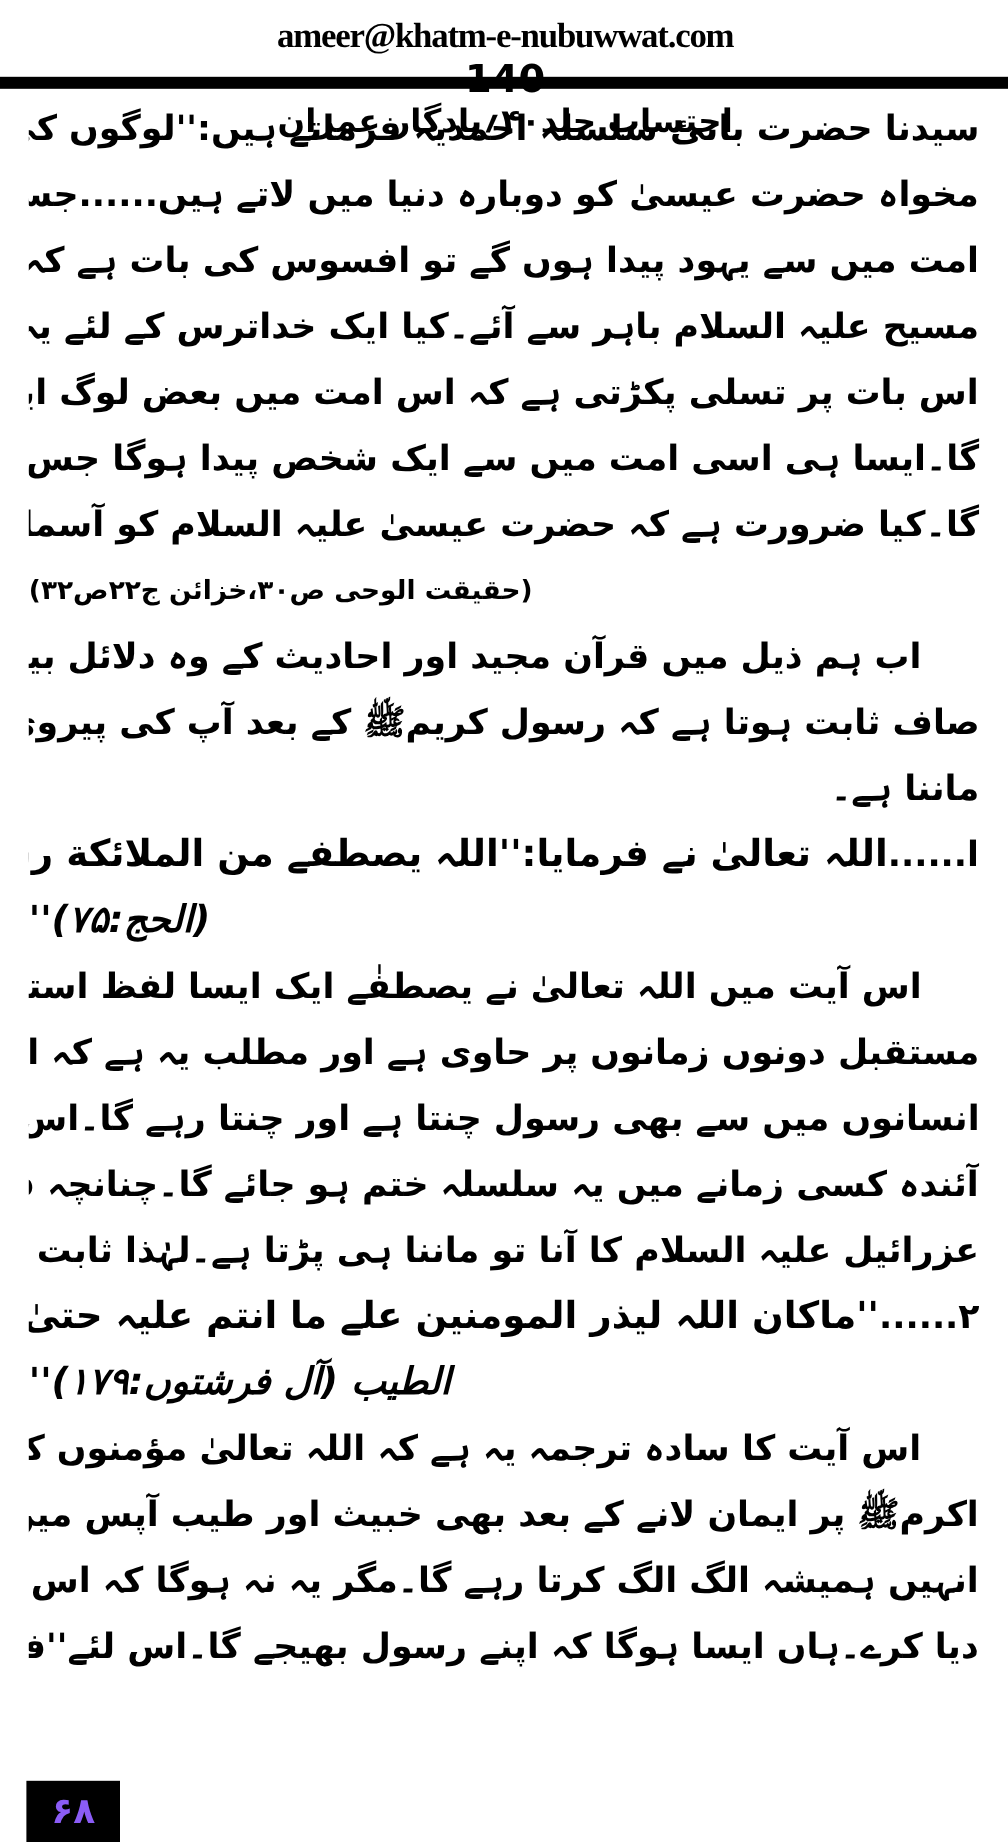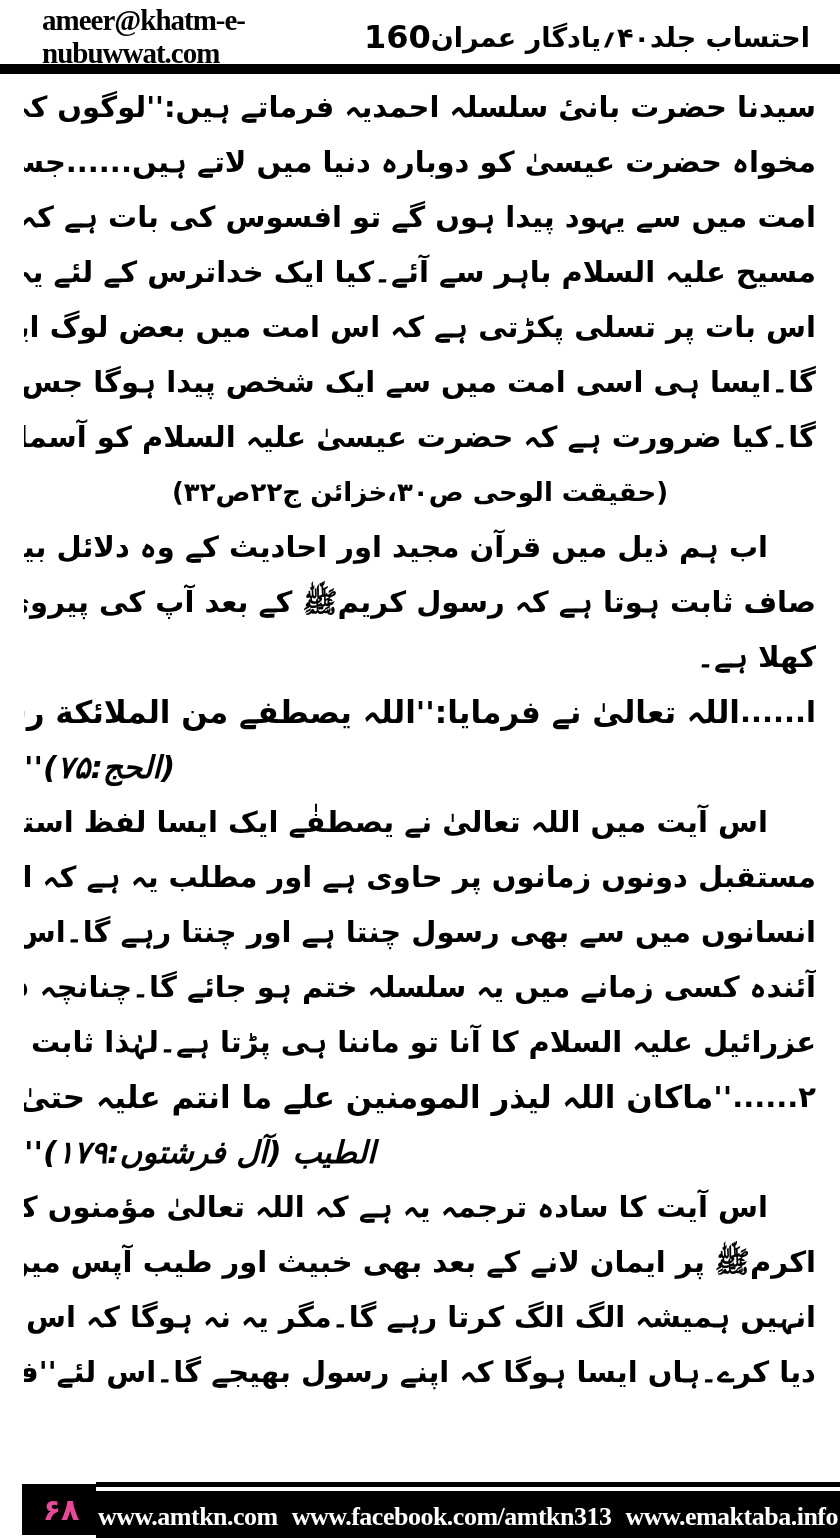--- a/index.html
+++ b/index.html
@@ -4,21 +4,21 @@
 <style>
   html,body{margin:0;padding:0;background:#777;}
   .page{
     width:840px;height:1540px;background:#ffffff;position:relative;
     margin:0 auto;overflow:hidden;color:#000;
     font-family:"DejaVu Sans",sans-serif;
   }
   
   .header{
     display:flex;justify-content:flex-start;align-items:center;
-    padding:14px 30px 4px 42px;height:46px;
+    padding:14px 30px 4px 32px;height:46px;flex-direction:column;
   }
   .email{
     font-family:"Liberation Serif",serif;font-weight:bold;font-size:29px;
     letter-spacing:-1px;direction:ltr;
   }
   .pagenum{font-size:32px;font-weight:bold;direction:rtl;}
   .htitle{font-size:27px;font-weight:bold;direction:rtl;white-space:nowrap;}
   .rule{height:10px;background:#000;}
   
   .body{
@@ -26,65 +26,65 @@
   }
   .ln{
     height:55px;line-height:55px;font-weight:bold;font-size:29px;
     white-space:nowrap;overflow:hidden;text-align:right;
   }
   .ln.full{text-align:justify;text-align-last:justify;}
   .ln.indent{padding-right:48px;text-align:justify;text-align-last:justify;}
   .ln.left{text-align:left;font-style:italic;}
   .ln.right{text-align:right;}
   .ln.center{text-align:center;}
-  .ln.cite{font-size:26px;text-align:center;}
+  .ln.cite{font-size:22px;text-align:left;}
   .ln.item{display:flex;justify-content:space-between;align-items:center;}
   .ln.arabic, .item .content{font-size:31px;}
   .item .marker{font-size:29px;}
   
   .footer{position:absolute;left:0;right:0;bottom:0;height:62px;}
   .fnum{
     position:absolute;left:22px;bottom:5px;width:78px;height:51px;
-    background:#000;color:#ec4899;display:flex;align-items:center;justify-content:center;
+    background:#000;color:#8b5cf6;display:flex;align-items:center;justify-content:center;
     font-size:30px;font-weight:bold;direction:rtl;
   }
   .fbar{
     position:absolute;left:96px;right:0;bottom:2px;height:56px;
   }
   .fbar .dlines{height:14px;border-top:5px solid #000;border-bottom:5px solid #000;background:#fff;box-sizing:border-box;}
   .fbar .black{
     height:42px;background:#000;color:#fff;display:flex;align-items:center;justify-content:center;gap:14px;
     font-family:"Liberation Serif",serif;font-weight:bold;font-size:26px;letter-spacing:-0.5px;
   }
 </style>
 </head>
 <body>
 
 <div class="page">
 
   <div class="header">
     <span class="email">ameer@khatm-e-nubuwwat.com</span>
-    <span class="pagenum">160</span>
+    <span class="pagenum">140</span>
     <span class="htitle">احتساب جلد۴۰؍یادگار عمران</span>
   </div>
 
   <div class="rule"></div>
 
   <div class="body">
       <div class="ln full">سیدنا حضرت بانیٔ سلسلہ احمدیہ فرماتے ہیں:''لوگوں کی غلطی ثابت ہوتی ہے جوخواہ</div>
       <div class="ln full">مخواہ حضرت عیسیٰ کو دوبارہ دنیا میں لاتے ہیں......جس حالت میں حدیثوں سے ثابت ہے کہ اسی</div>
       <div class="ln full">امت میں سے یہود پیدا ہوں گے تو افسوس کی بات ہے کہ یہود تو پیدا ہوں اس امت میں سے اور</div>
       <div class="ln full">مسیح علیہ السلام باہر سے آئے۔کیا ایک خداترس کے لئے یہ مشکل بات ہے کہ جیسا کہ اس کی عقل</div>
       <div class="ln full">اس بات پر تسلی پکڑتی ہے کہ اس امت میں بعض لوگ ایسے پیدا ہوں گے جن کا نام یہود رکھا جائے</div>
       <div class="ln full">گا۔ایسا ہی اسی امت میں سے ایک شخص پیدا ہوگا جس کا نام عیسیٰ علیہ السلام اور مسیح موعود رکھا جائے</div>
       <div class="ln center">گا۔کیا ضرورت ہے کہ حضرت عیسیٰ علیہ السلام کو آسمان سے اتارا جائے۔''</div>
       <div class="ln cite">(حقیقت الوحی ص۳۰،خزائن ج۲۲ص۳۲)</div>
       <div class="ln indent">اب ہم ذیل میں قرآن مجید اور احادیث کے وہ دلائل بیان کرتے ہیں۔جن سے</div>
       <div class="ln full">صاف ثابت ہوتا ہے کہ رسول کریمﷺ کے بعد آپ کی پیروی اور غلامی میں نبوت کا دروازہ</div>
-      <div class="ln right">کھلا ہے۔</div>
+      <div class="ln right">ماننا ہے۔</div>
       <div class="ln item">
         <span class="marker">ا......</span>
         <span class="content">اللہ تعالیٰ نے فرمایا:''اللہ یصطفے من الملائکة رسلاً ومن الناس</span>
       </div>
       <div class="ln left arabic">(الحج:۷۵)''</div>
       <div class="ln indent">اس آیت میں اللہ تعالیٰ نے یصطفٰے ایک ایسا لفظ استعمال فرمایا ہے جو حال اور</div>
       <div class="ln full">مستقبل دونوں زمانوں پر حاوی ہے اور مطلب یہ ہے کہ اللہ تعالیٰ فرشتوں میں سے بھی اور</div>
       <div class="ln full">انسانوں میں سے بھی رسول چنتا ہے اور چنتا رہے گا۔اس میں ایسا کوئی اشارہ نہیں پایا جاتا کہ</div>
       <div class="ln full">آئندہ کسی زمانے میں یہ سلسلہ ختم ہو جائے گا۔چنانچہ فرشتوں کا آنا تو سب کو مسلم ہے۔کم ازکم</div>
       <div class="ln full">عزرائیل علیہ السلام کا آنا تو ماننا ہی پڑتا ہے۔لہٰذا ثابت ہوا کہ فرشتوں اور انسانوں میں</div>
@@ -94,23 +94,15 @@
       </div>
       <div class="ln left arabic">الطیب (آل فرشتوں:۱۷۹)''</div>
       <div class="ln indent">اس آیت کا سادہ ترجمہ یہ ہے کہ اللہ تعالیٰ مؤمنوں کو فرماتا ہے کہ حضرت رسول</div>
       <div class="ln full">اکرمﷺ پر ایمان لانے کے بعد بھی خبیث اور طیب آپس میں مل جل جائیں گے۔مگر اللہ تعالیٰ</div>
       <div class="ln full">انہیں ہمیشہ الگ الگ کرتا رہے گا۔مگر یہ نہ ہوگا کہ اس غرض کے لئے اللہ تعالیٰ تم کو غیب کی خبریں</div>
       <div class="ln full">دیا کرے۔ہاں ایسا ہوگا کہ اپنے رسول بھیجے گا۔اس لئے''فامنوا باللہ ورسولہ'' ایمان</div>
     </div>
 
   <div class="footer">
     <div class="fnum">۶۸</div>
-    <div class="fbar">
-      <div class="dlines"></div>
-      <div class="black">
-          <span>www.amtkn.com</span>
-          <span>www.facebook.com/amtkn313</span>
-          <span>www.emaktaba.info</span>
-        </div>
-    </div>
   </div>
 
 </div>
 
 </body></html>

